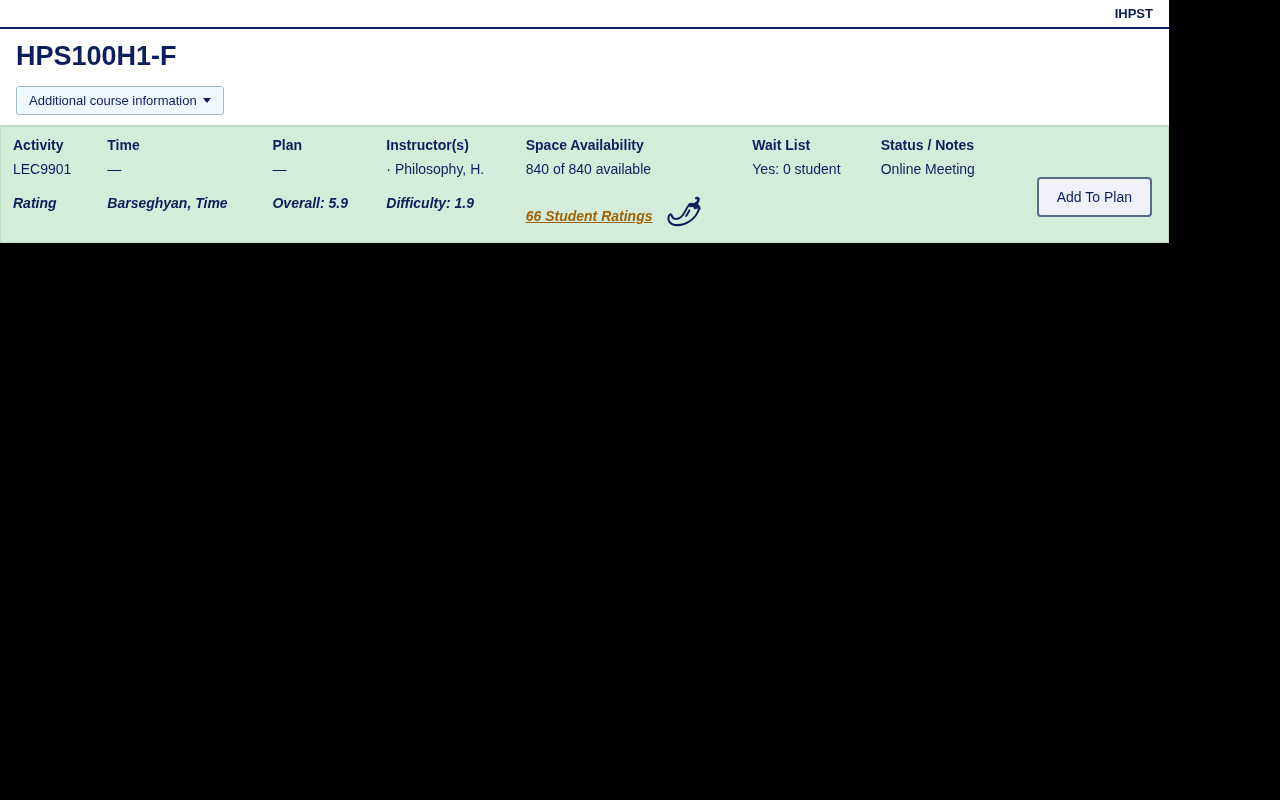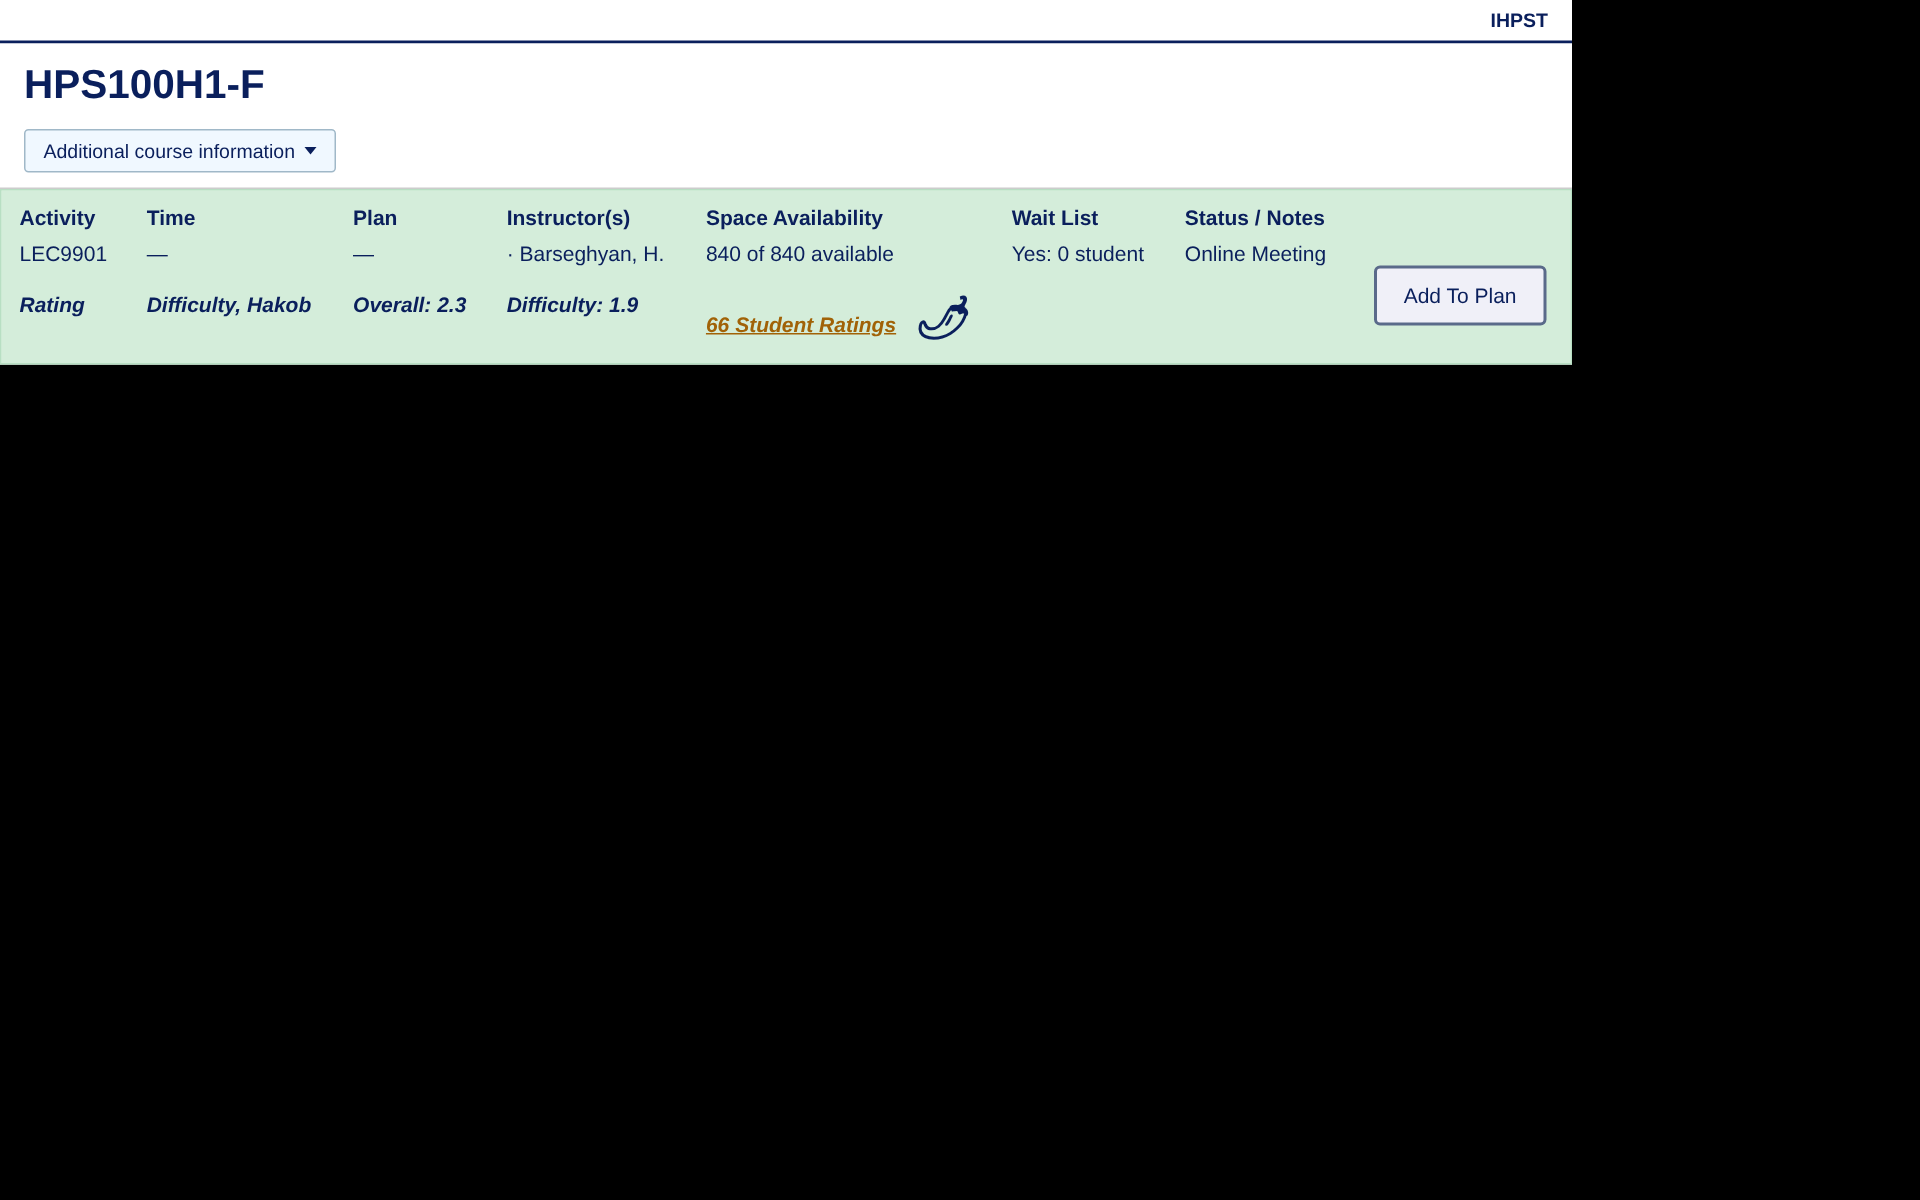--- a/index.html
+++ b/index.html
@@ -3,21 +3,21 @@
   <meta charset="utf-8">
   <style>
     * { margin: 0; padding: 0; box-sizing: border-box; }
     body {
       font-family: Arial, sans-serif;
       background: #000;
       min-height: 800px;
     }
     #app-wrapper {
       background: #fff;
-      width: 1048px;
+      width: 1169px;
     }
     
     #top-bar {
       display: flex;
       justify-content: flex-end;
       align-items: center;
       padding: 6px 16px;
       border-bottom: 2px solid #0a1f5c;
       background: #fff;
     }
@@ -180,38 +180,38 @@
           <th>Status / Notes</th>
           <th></th>
         </tr>
       </thead>
       <tbody>
 
         <tr>
           <td>LEC9901</td>
           <td>—</td>
           <td>—</td>
-          <td>· Barseghyan, H.</td>
+          <td>· Philosophy, H.</td>
           <td>840 of 840 available</td>
           <td>Yes: 0 student</td>
           <td>Online Meeting</td>
           <td class="add-to-plan-cell" rowspan="2">
             <button class="add-to-plan-btn">Add To Plan</button>
           </td>
         </tr>
 
         <tr class="rating-row">
           <td>
             <span class="rating-label">Rating</span>
           </td>
           <td>
-            <span class="rating-instructor">Difficulty, Hakob</span>
-          </td>
-          <td>
-            <span class="rating-overall">Overall: 2.3</span>
+            <span class="rating-instructor">Barseghyan, Time</span>
+          </td>
+          <td>
+            <span class="rating-overall">Overall: 5.9</span>
           </td>
           <td>
             <span class="rating-difficulty">Difficulty: 1.9</span>
           </td>
           <td>
             <a class="ratings-link">66 Student Ratings</a>
             &nbsp;
             <span class="chili-icon">🌶</span>
           </td>
           <td></td>

